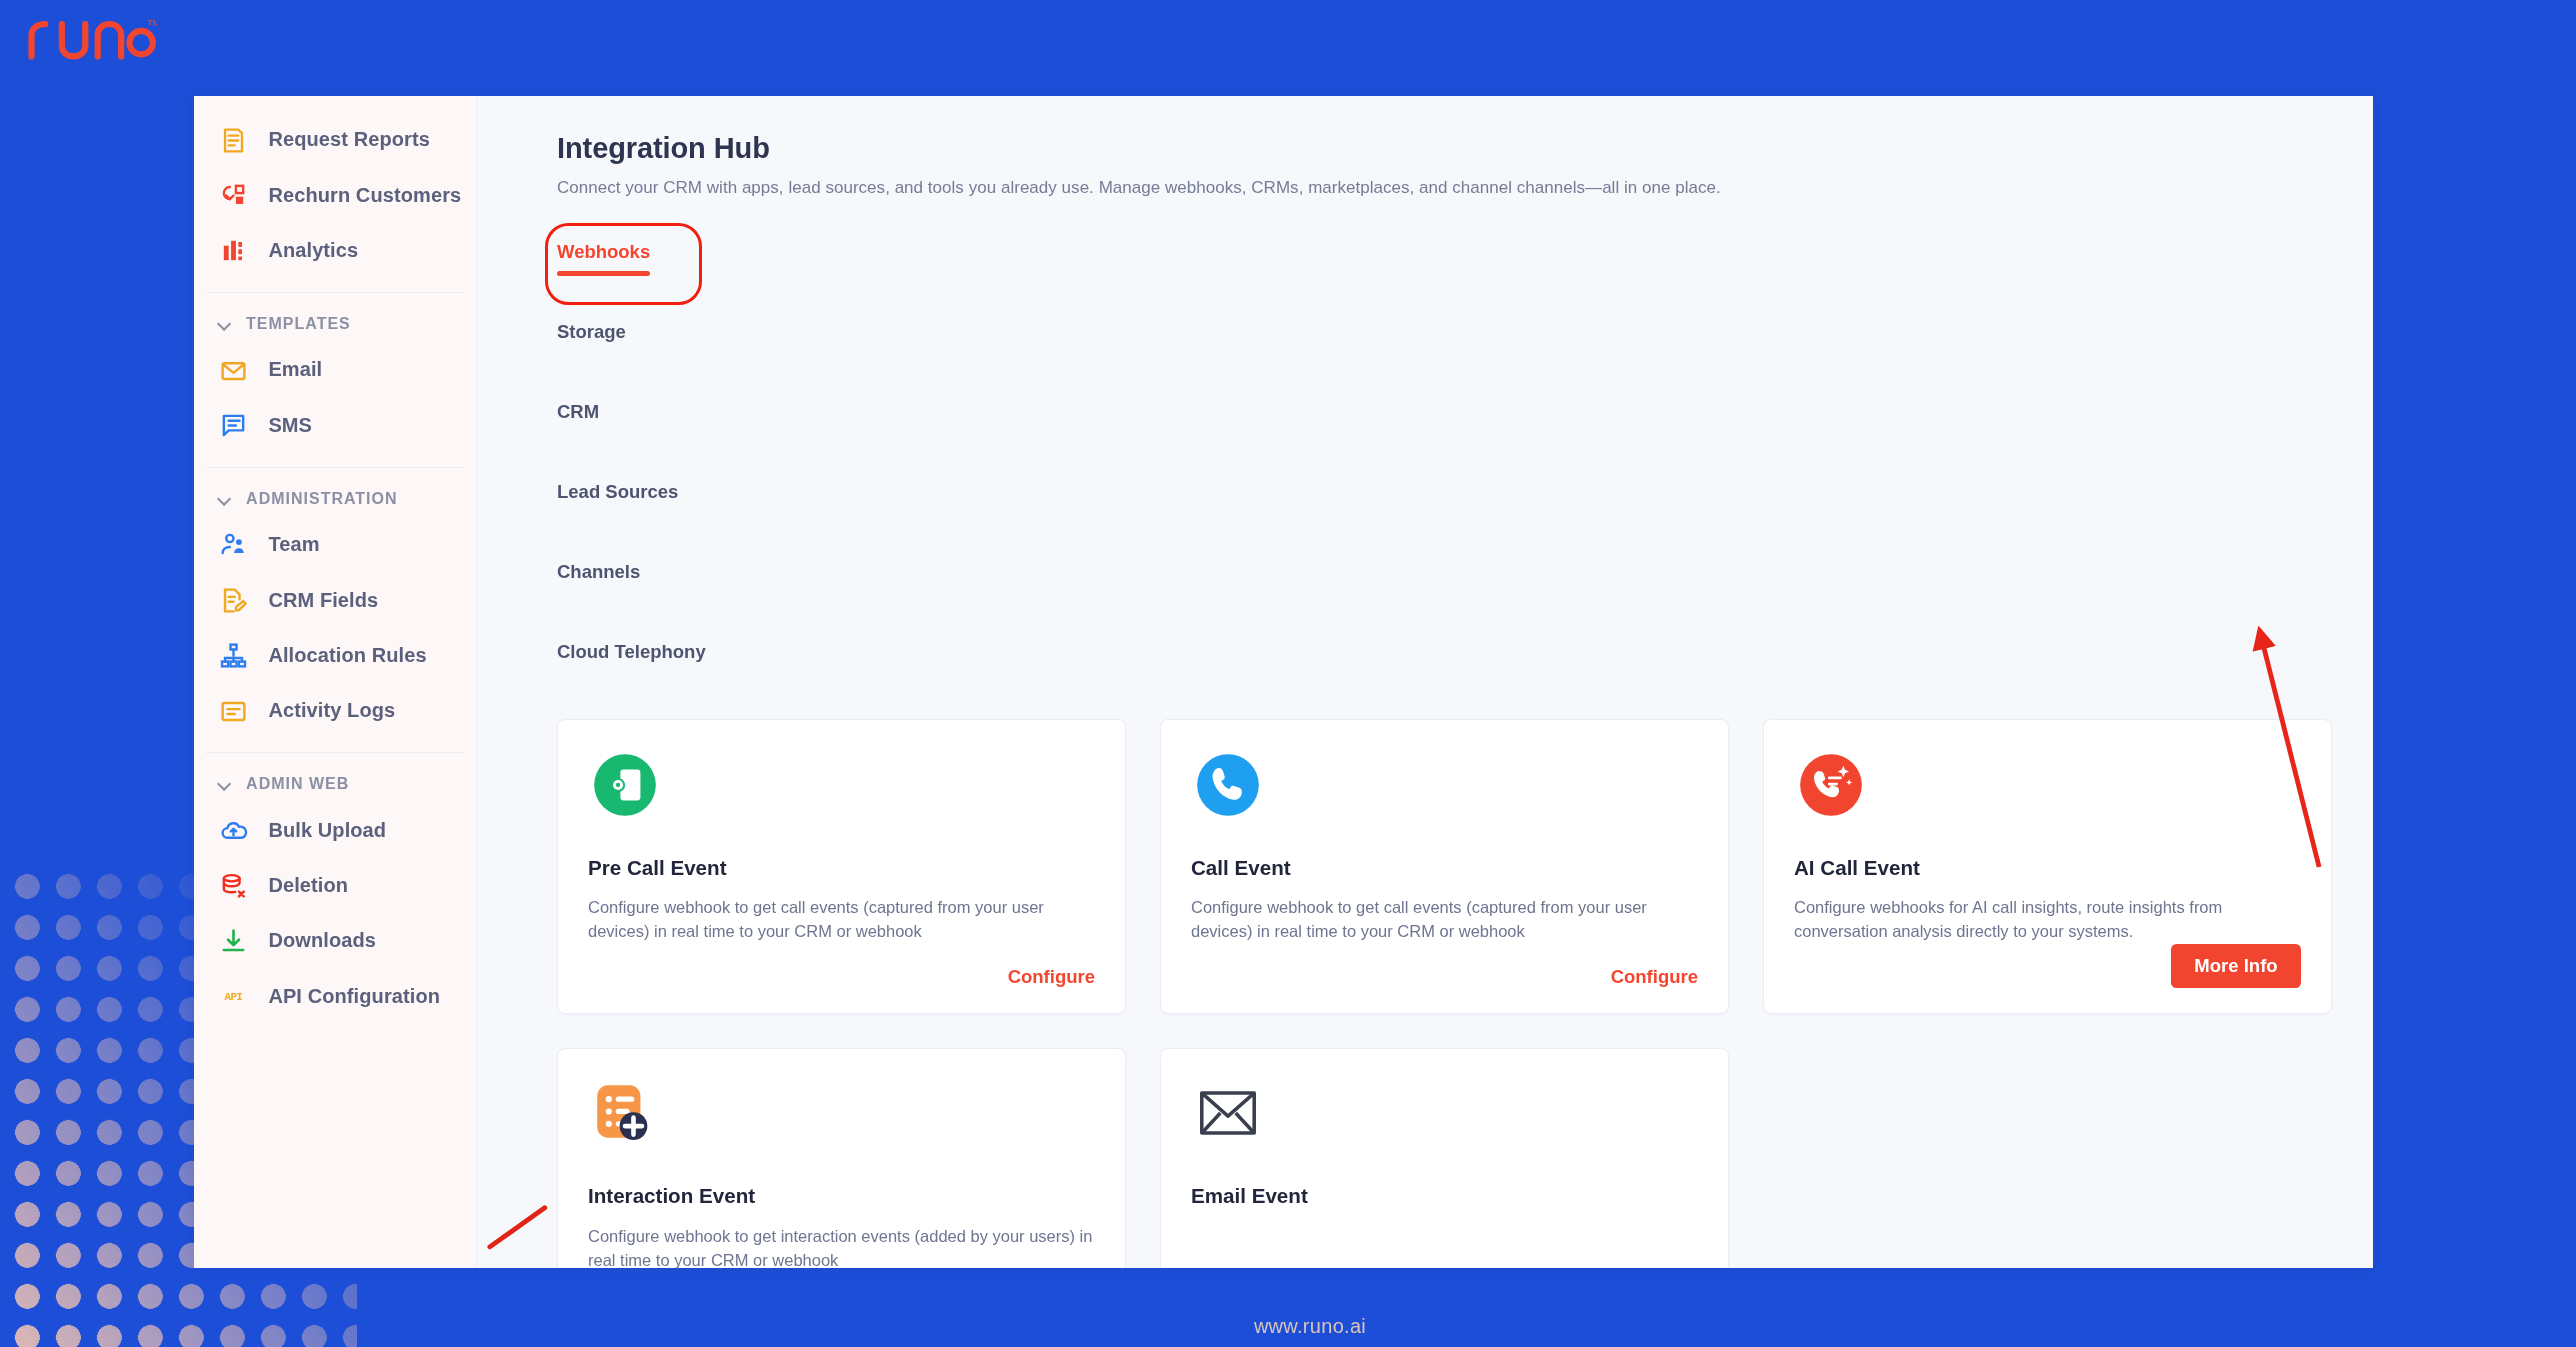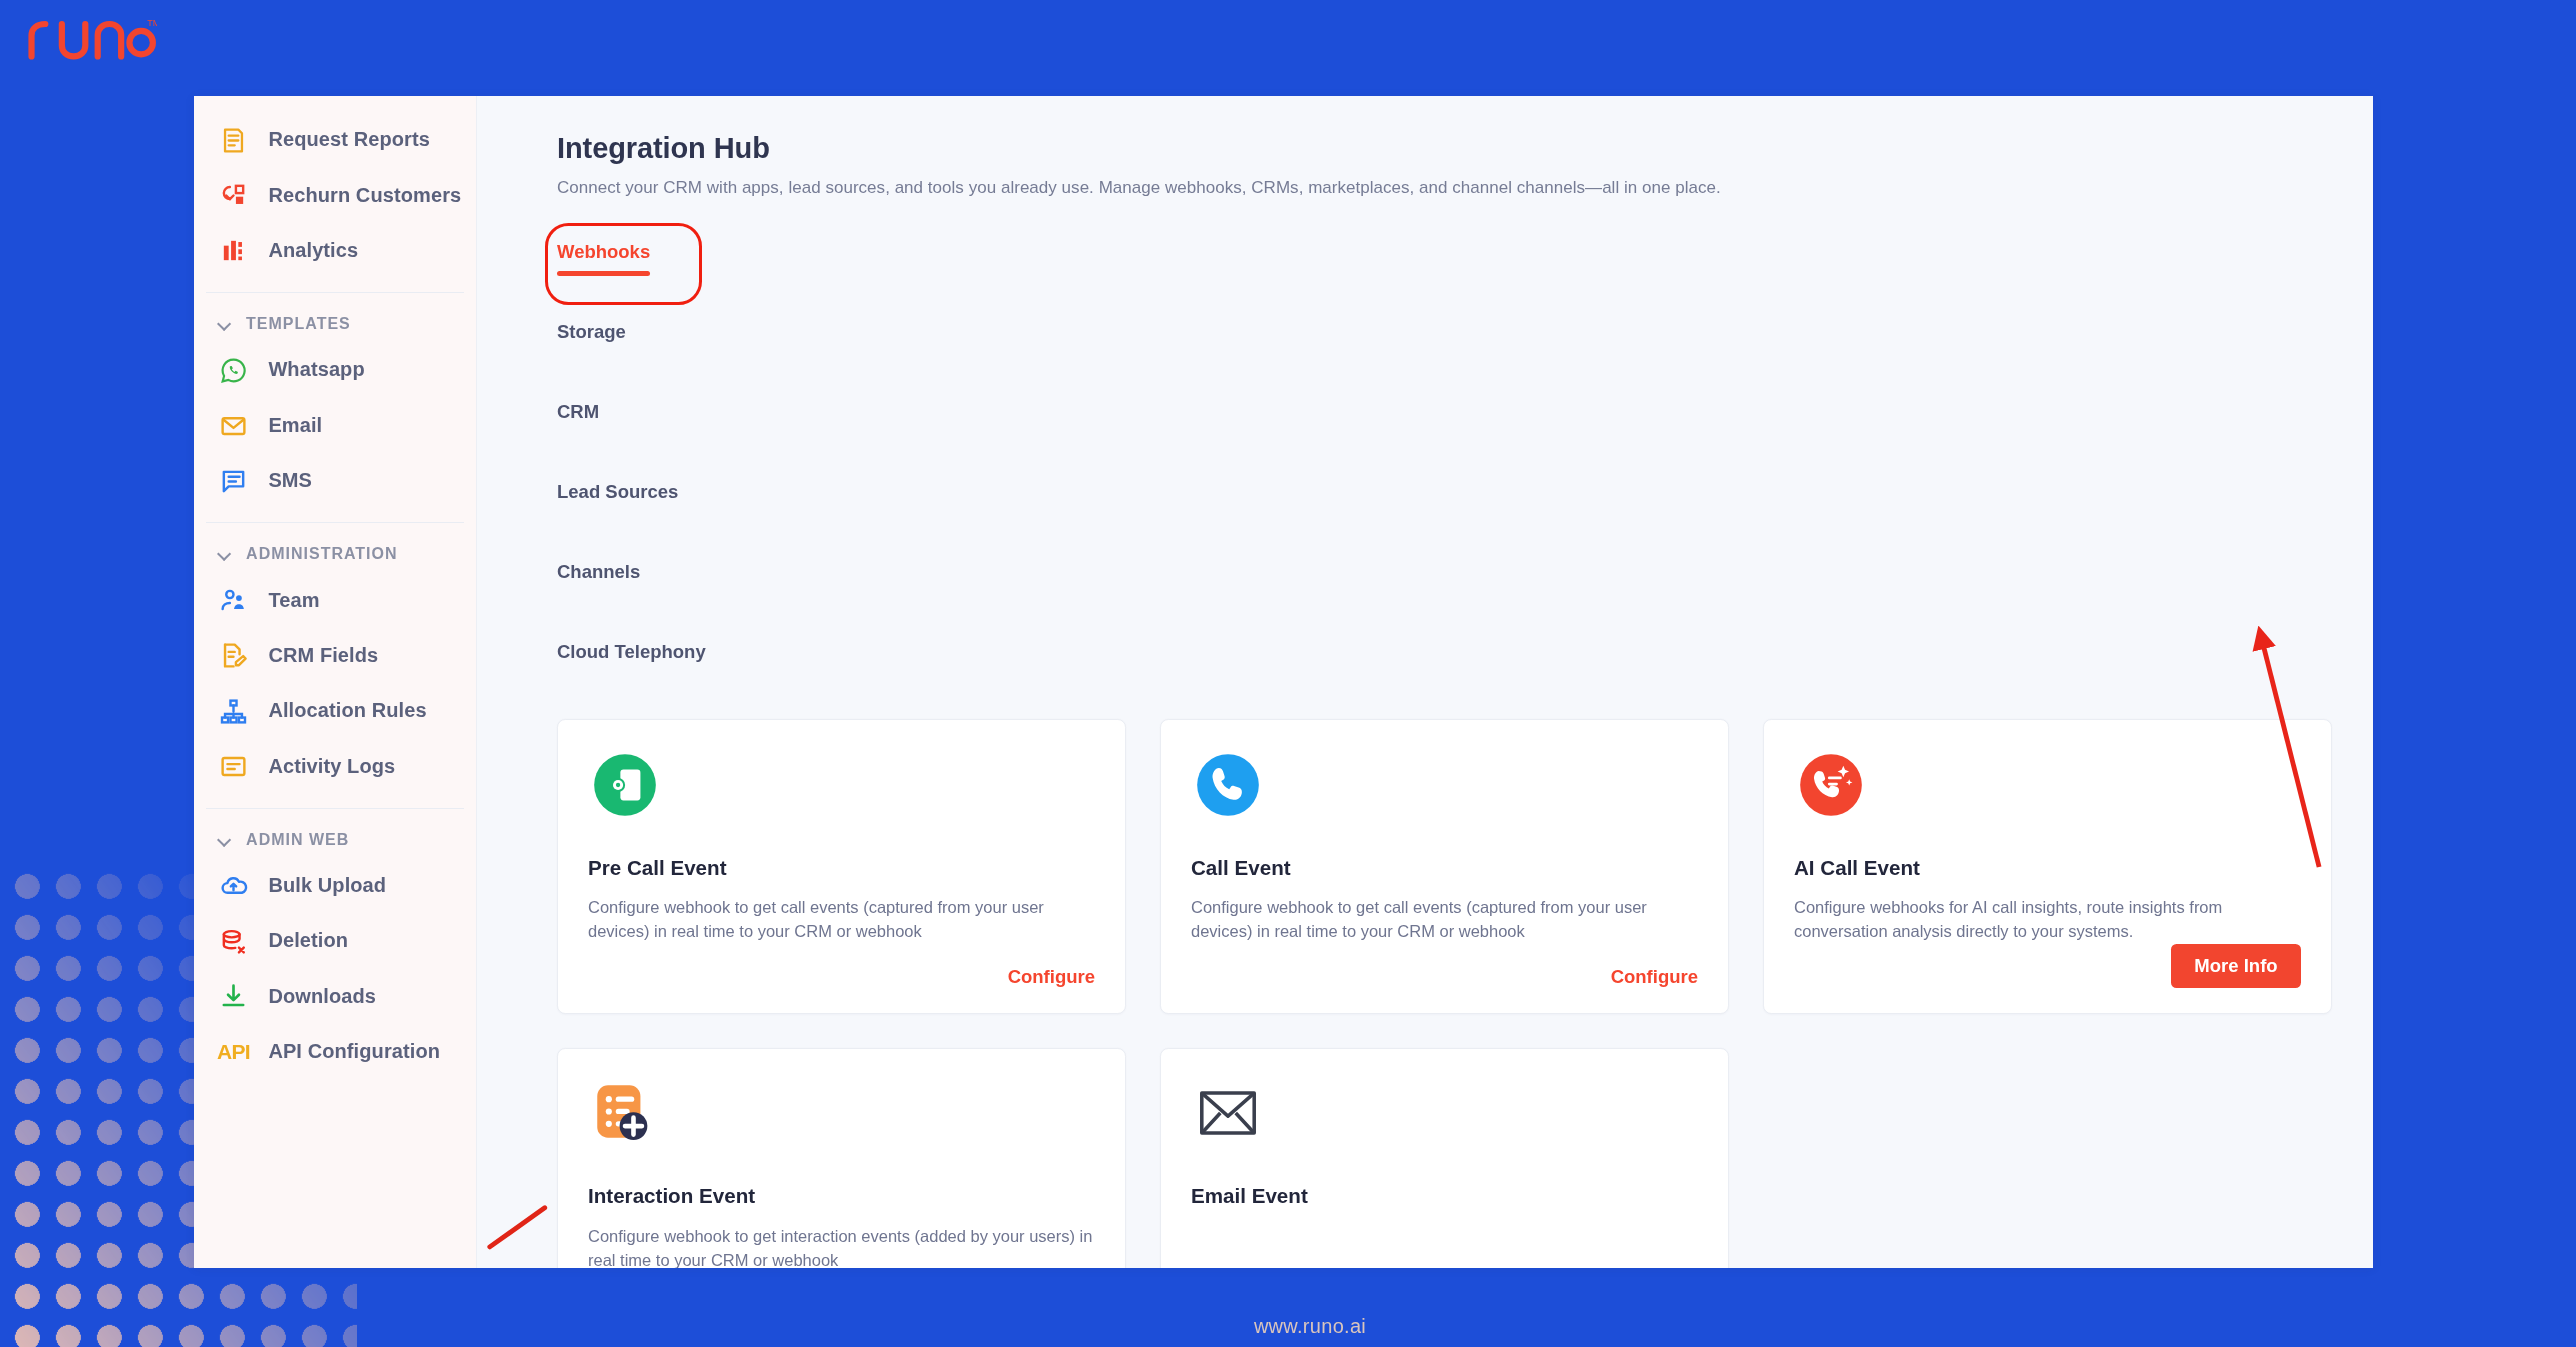--- a/index.html
+++ b/index.html
@@ -69,22 +69,22 @@
     padding: 11.7px 13.7px 11.7px 23.4px;
     cursor: pointer;
   }
   .nav-item .ico { width: 32px; height: 32px; flex: 0 0 32px; display:flex; align-items:center; justify-content:center;}
   .nav-item .ico svg { display:block; }
   .nav-label {
     font-size: 20px; font-weight: 600; color: #5b617c; line-height: 1.28;
     letter-spacing: 0.1px;
   }
   .api-mark {
-    font-size: 21px; font-weight: 800; color: #f0ad20;
-    font-family: Liberation Sans, sans-serif; letter-spacing: -0.7px;
+    font-size: 11px; font-weight: 800; color: #f0ad20;
+    font-family: Liberation Mono, monospace; letter-spacing: -0.7px;
   }
 
   
   #main { flex: 1; padding: 36px 41px 0 41px; min-width: 0; }
   #page-title { font-size: 29px; font-weight: 700; color: #2f3550; letter-spacing: -0.1px; }
   #page-sub { margin-top: 13px; font-size: 17px; color: #767c95; letter-spacing: 0.03px;}
 
   
   #tabs { display: flex; align-items: flex-start; gap: 40px; margin-top: 43px; position: relative; flex-direction: column; }
   .tab {
@@ -193,29 +193,20 @@
       </div>
 
       <div class="nav-divider"></div>
 
       <div class="nav-group">
         <div class="group-head">
           <span class="chev"></span>
           <span>TEMPLATES</span>
         </div>
 
-        <div class="nav-item">
-          <span class="ico">
-            <svg width="29" height="29" viewBox="0 0 24 24" fill="none" stroke="#38b44a" stroke-width="1.8">
-              <path d="M12 3a9 9 0 0 0-7.8 13.5L3 21l4.7-1.2A9 9 0 1 0 12 3z"></path>
-              <path d="M9 8.5c-.4 1.6.6 3.4 1.9 4.6 1.3 1.2 3 2 4.3 1.6l.5-1.4-2-1-.9.9c-.8-.4-1.8-1.3-2.2-2.2l.9-.8-1-2z" fill="#38b44a" stroke="none"></path>
-            </svg>
-          </span>
-          <span class="nav-label">Whatsapp</span>
-        </div>
 
         <div class="nav-item">
           <span class="ico">
             <svg width="29" height="29" viewBox="0 0 24 24" fill="none" stroke="#efa820" stroke-width="2" stroke-linejoin="round">
               <rect x="3" y="6" width="18" height="13" rx="1.5"></rect>
                 <path d="M3.5 7l8.5 7 8.5-7"></path>
             </svg>
           </span>
           <span class="nav-label">Email</span>
         </div>

